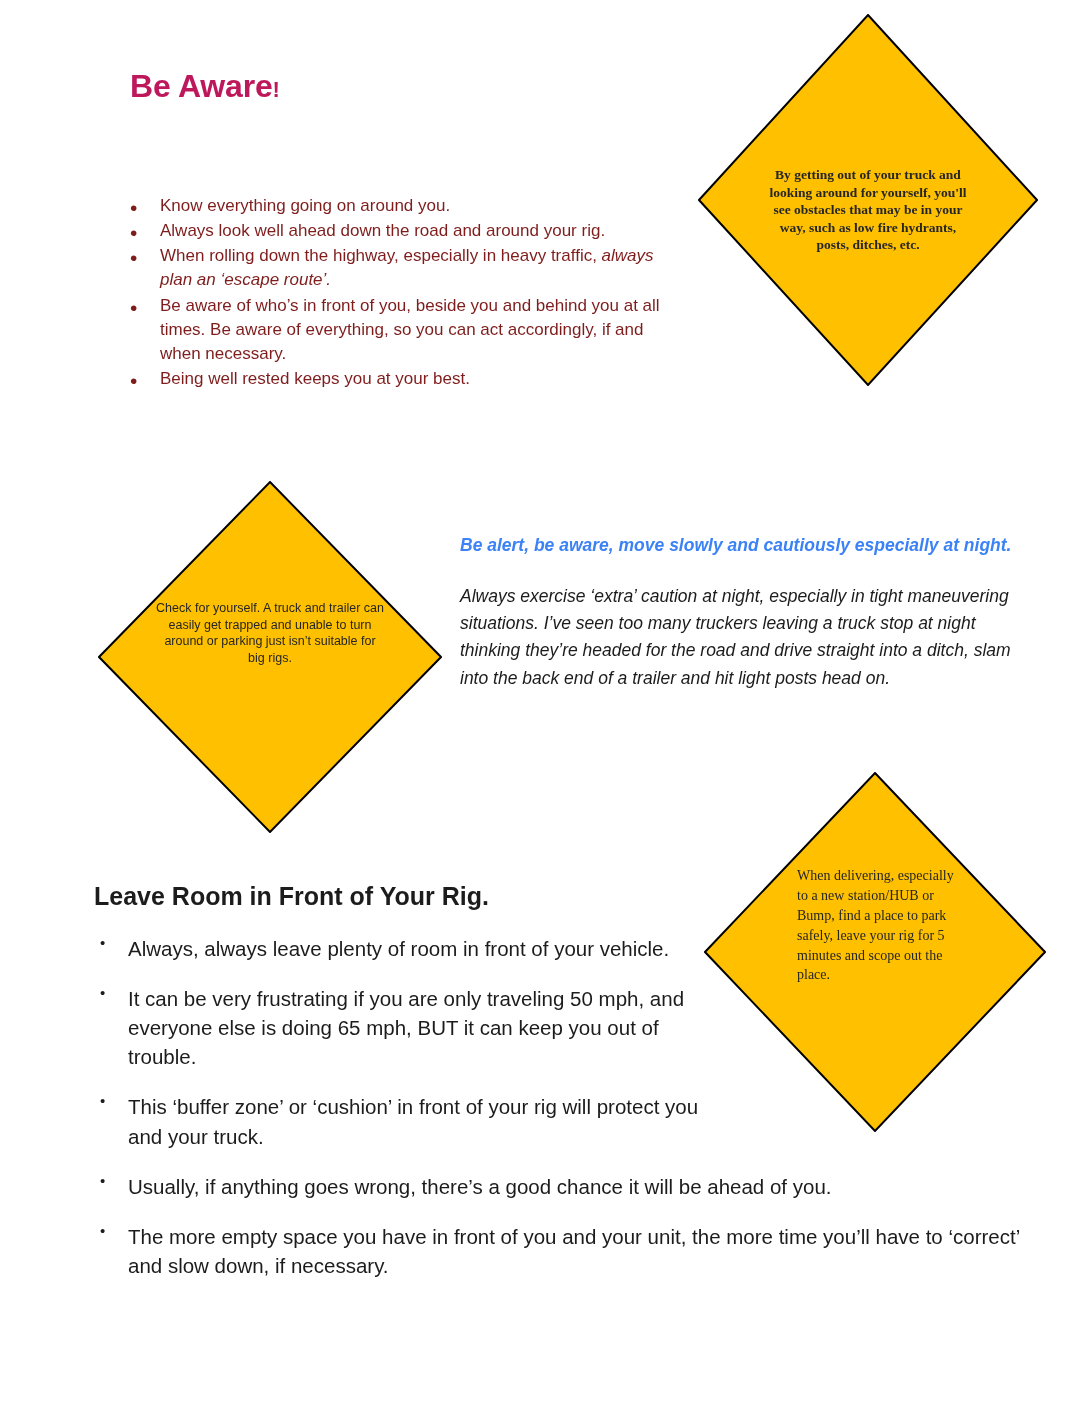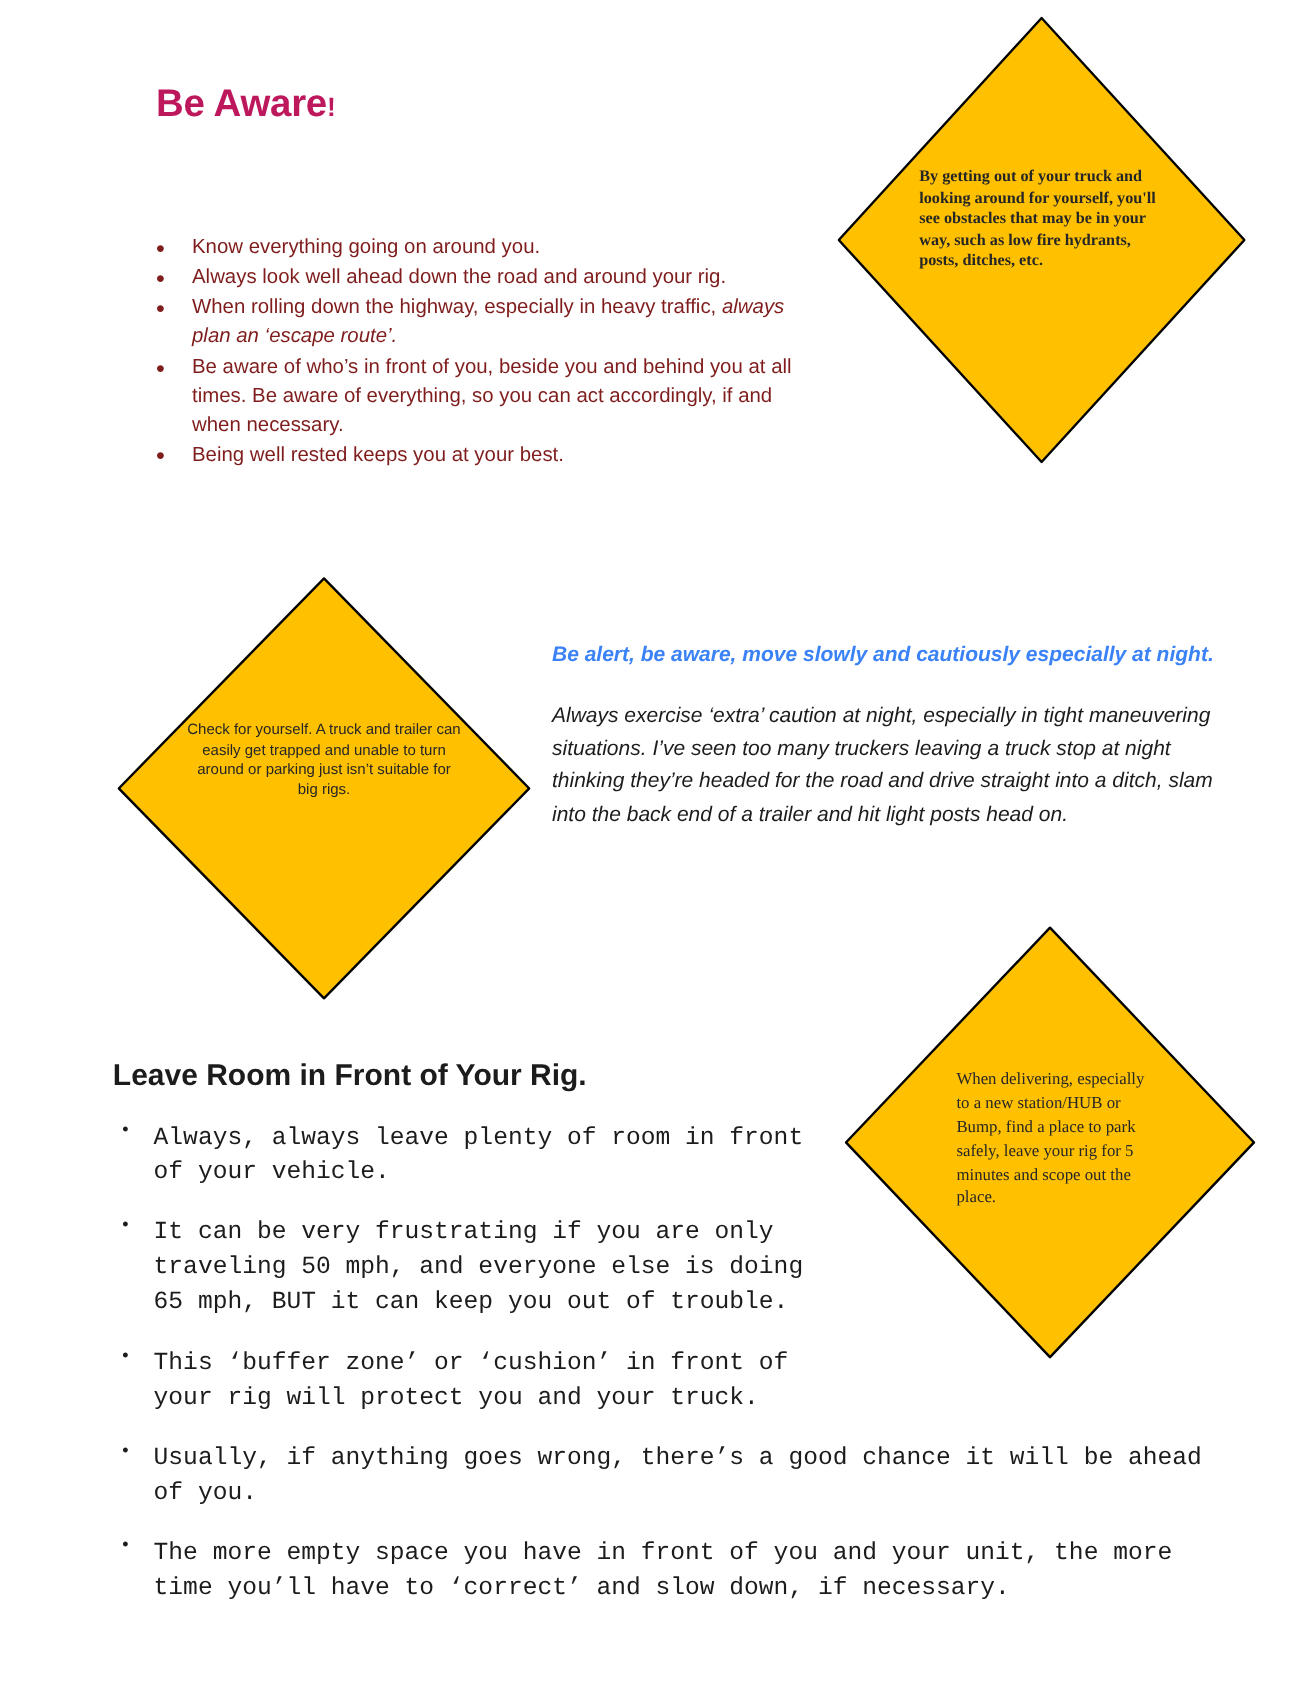--- a/index.html
+++ b/index.html
@@ -58,22 +58,23 @@
 
   
   #diamond-1 {
     left: 698px;
     top: 14px;
     width: 340px;
     height: 372px;
   }
   #diamond-1 .diamond-text {
     left: 68px;
-    top: 124px;
+    top: 152px;
     width: 204px;
+    text-align: center;
     font-family: "Liberation Serif", serif;
     font-weight: bold;
     font-size: 13.5px;
     line-height: 1.30;
   }
 
   
   #diamond-2 {
     left: 98px;
     top: 481px;
@@ -92,21 +93,21 @@
 
   
   #diamond-3 {
     left: 704px;
     top: 772px;
     width: 342px;
     height: 360px;
   }
   #diamond-3 .diamond-text {
     left: 93px;
-    top: 118px;
+    top: 94px;
     width: 165px;
     text-align: left;
     font-family: "Liberation Serif", serif;
     font-size: 14px;
     line-height: 1.42;
   }
 
   
   .list-a {
     position: absolute;
@@ -174,21 +175,20 @@
 
   
   .list-b {
     position: absolute;
     left: 94px;
     top: 934px;
     width: 940px;
     margin: 0;
     padding: 0;
     list-style: none;
-    font-family: Liberation Mono, monospace;
   }
   .list-b > li {
     position: relative;
     padding-left: 34px;
     font-size: 20.5px;
     line-height: 1.42;
     margin: 0 0 21px 0;
     color: #1c1c1c;
   }
   .list-b > li::before {

